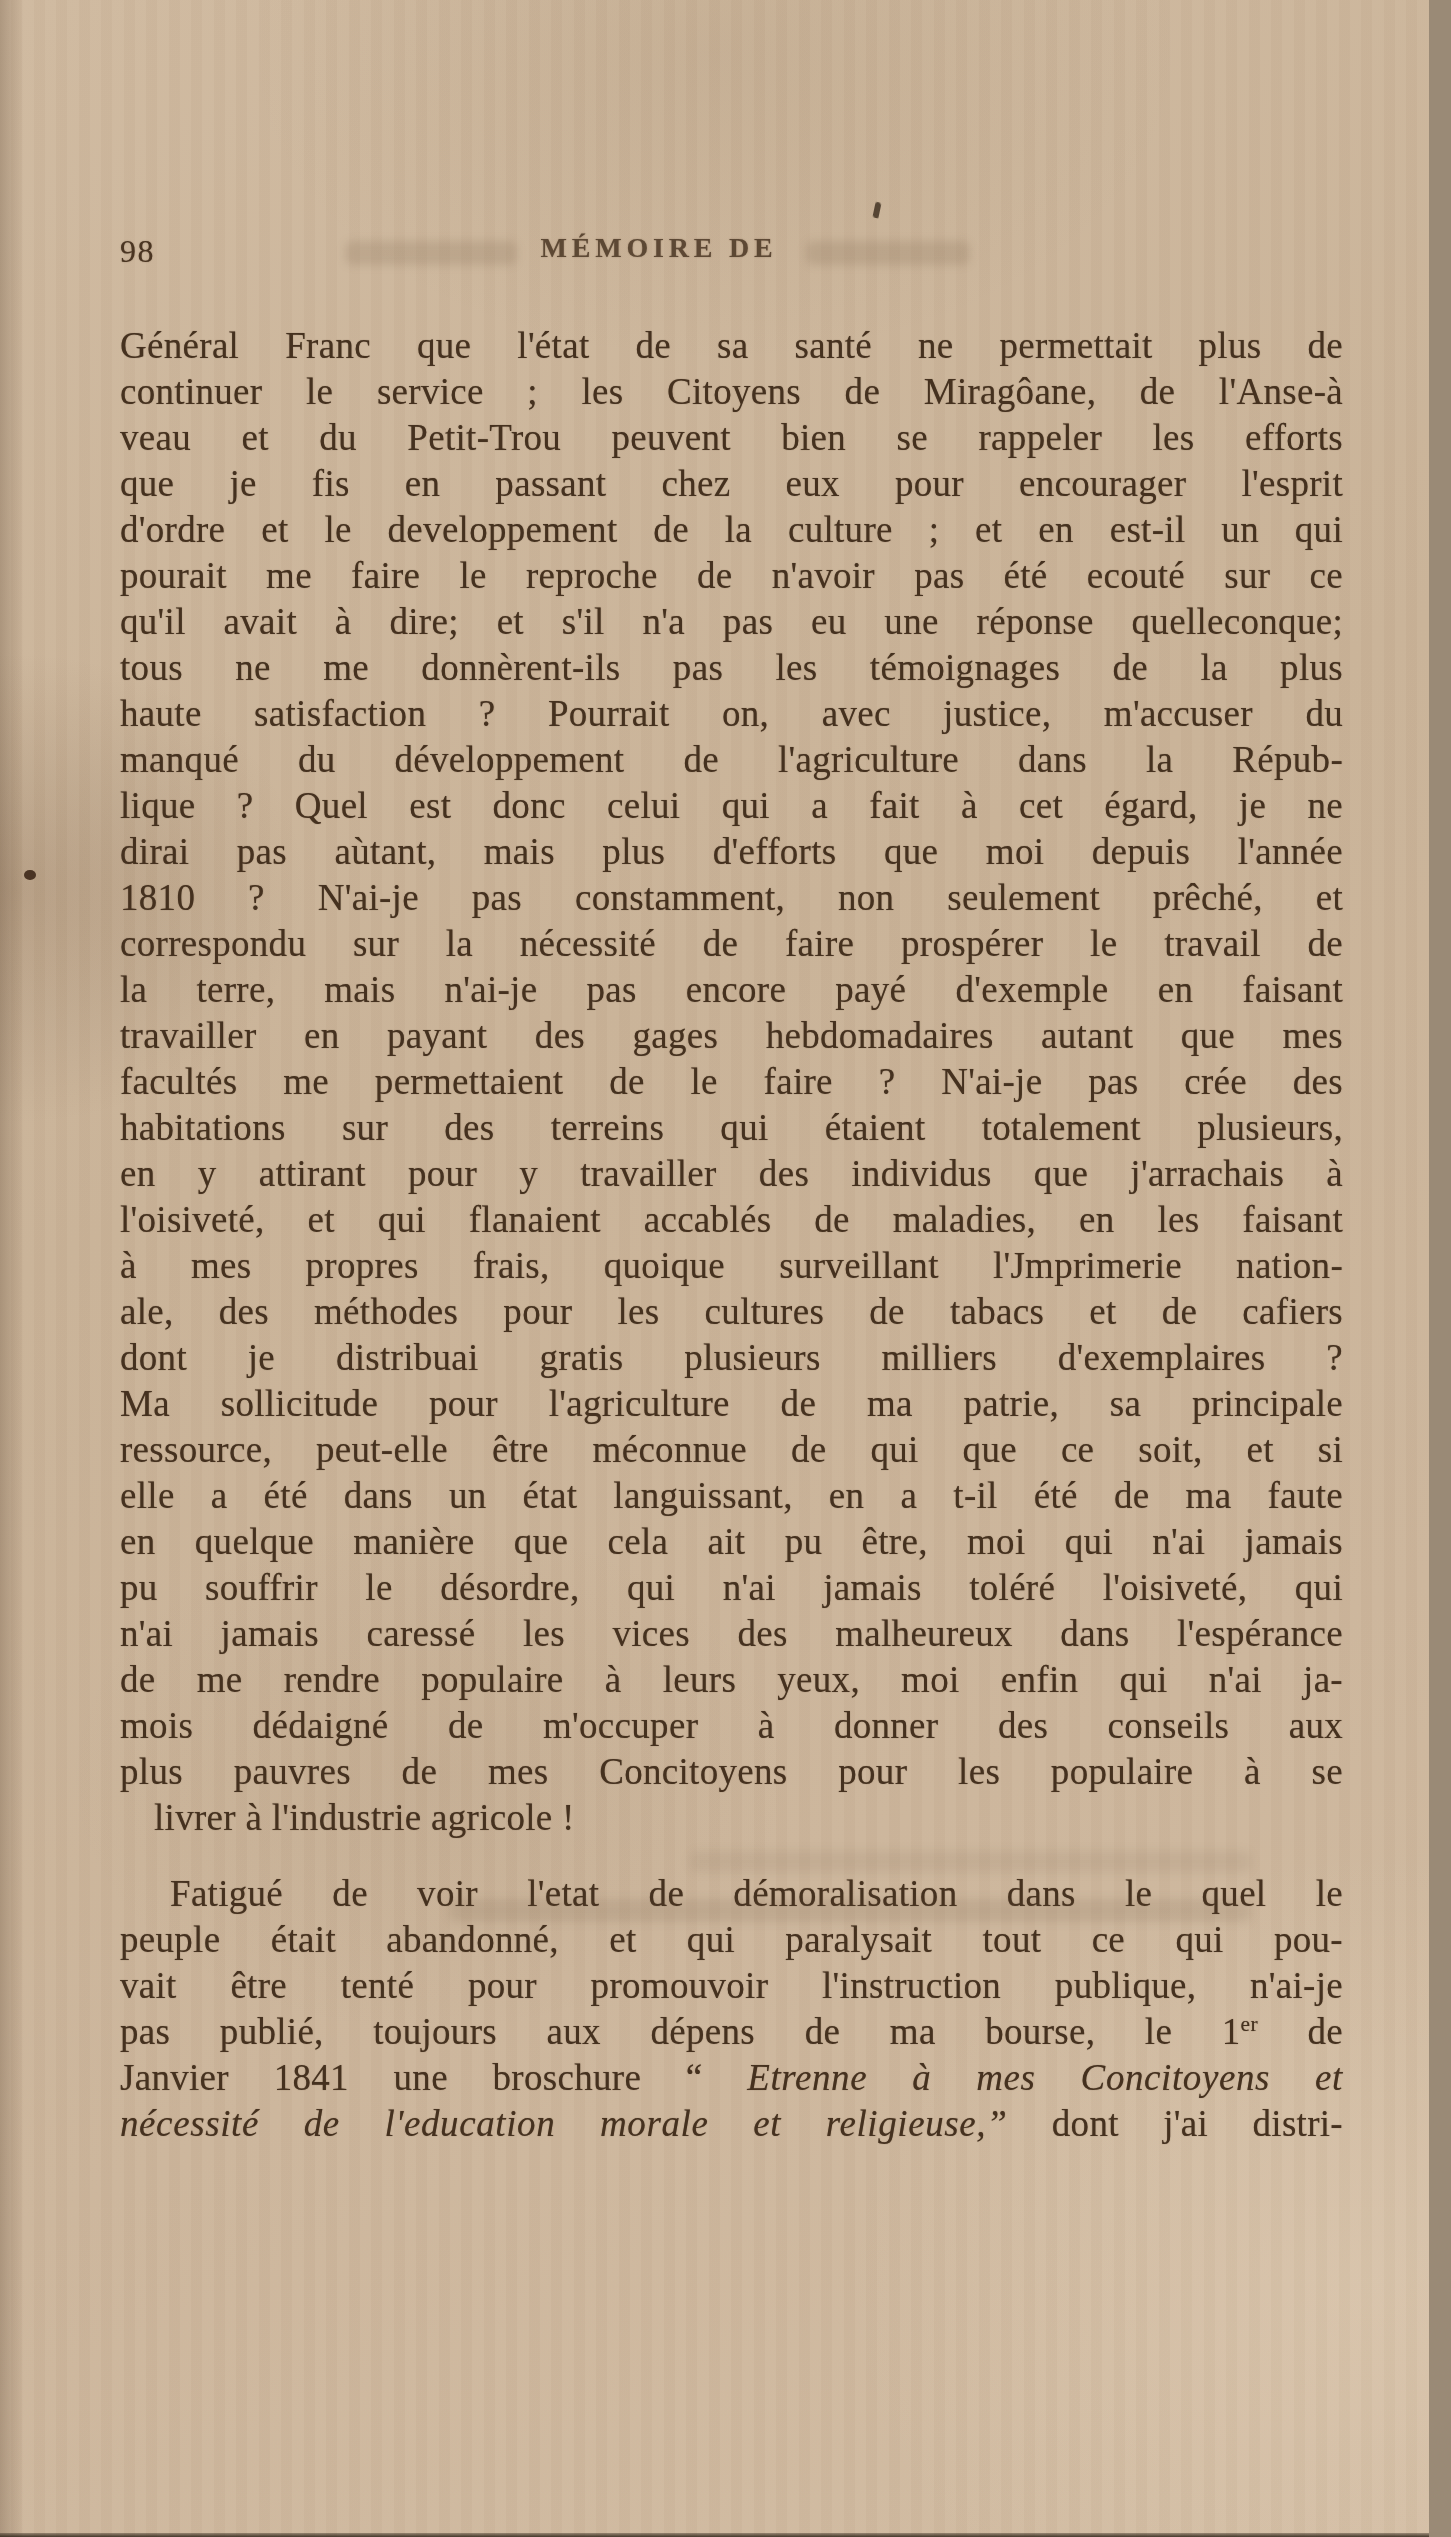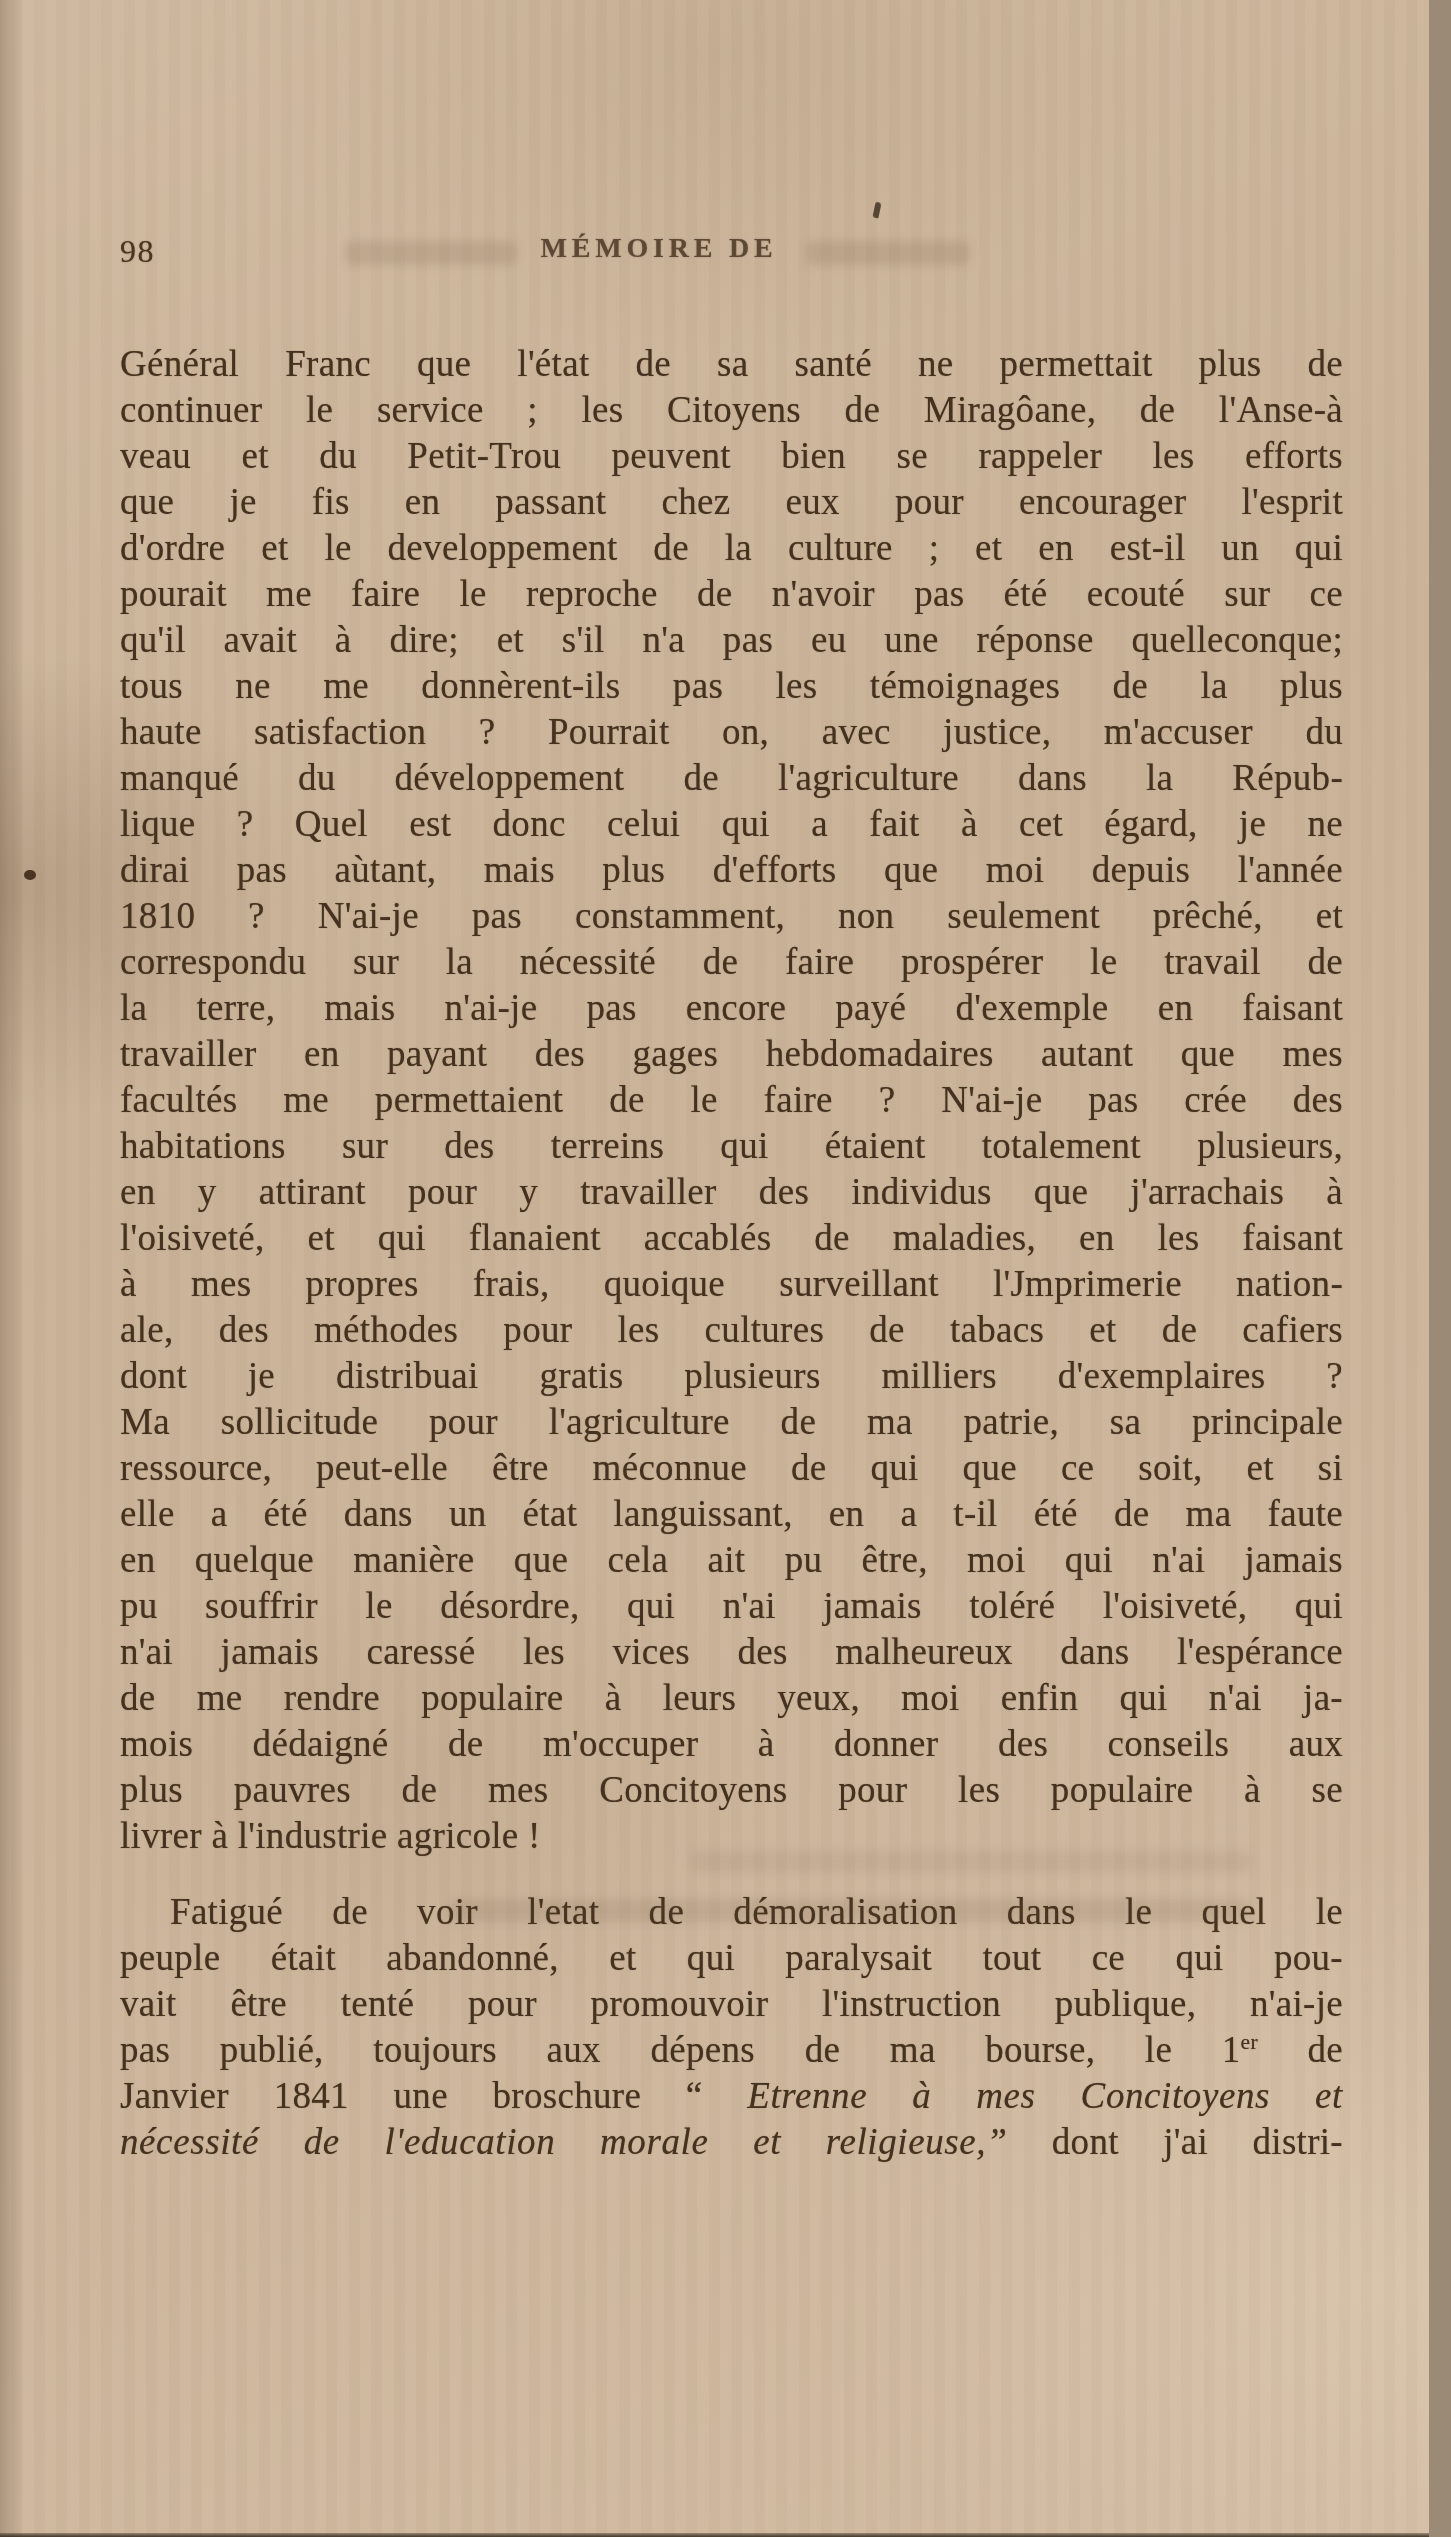--- a/index.html
+++ b/index.html
@@ -75,35 +75,36 @@
     position: absolute;
     border-radius: 50%;
     background: #4a3424;
     filter: blur(0.5px);
   }
   .ink-speck.left-margin  { left: 24px; top: 870px; width: 12px; height: 10.4px; }
   .ink-speck.right-margin { left: 1432px; top: 1612px; width: 5.6px; height: 5.6px; opacity: 0.7; }
   .text-block {
     position: absolute;
     left: 120px;
-    top: 341px;
+    top: 323px;
     width: 1223px;
     font-size: 37px;
     line-height: 46px;
     letter-spacing: 0.3px;
     text-shadow: 0 0 1px rgba(62,43,26,0.55);
   }
   .line {
     text-align: justify;
     text-align-last: justify;
     white-space: nowrap;  
     overflow: visible;
   }
   .para1 .line:last-child {
     text-align-last: left;
+    margin-left: 34px;
   }
   .para2 {
     margin-top: 30px;
   }
   .para2 .line.indent {
     text-indent: 50px;
   }
   .line em {
     font-style: italic;
     letter-spacing: 0.6px;

